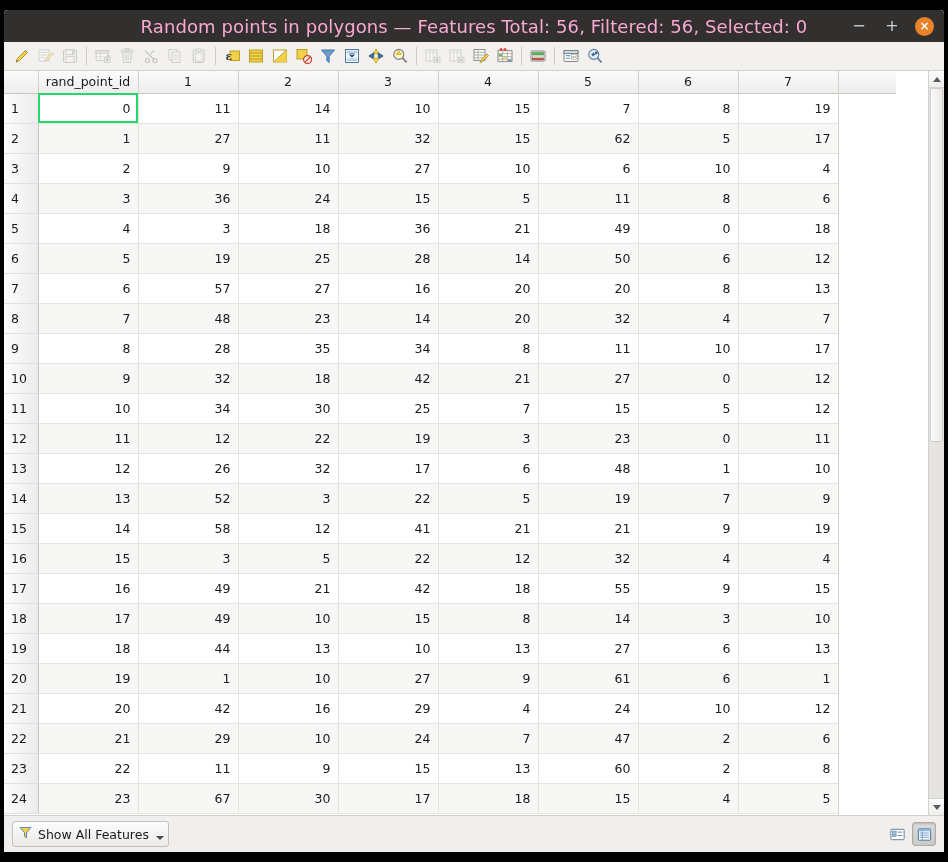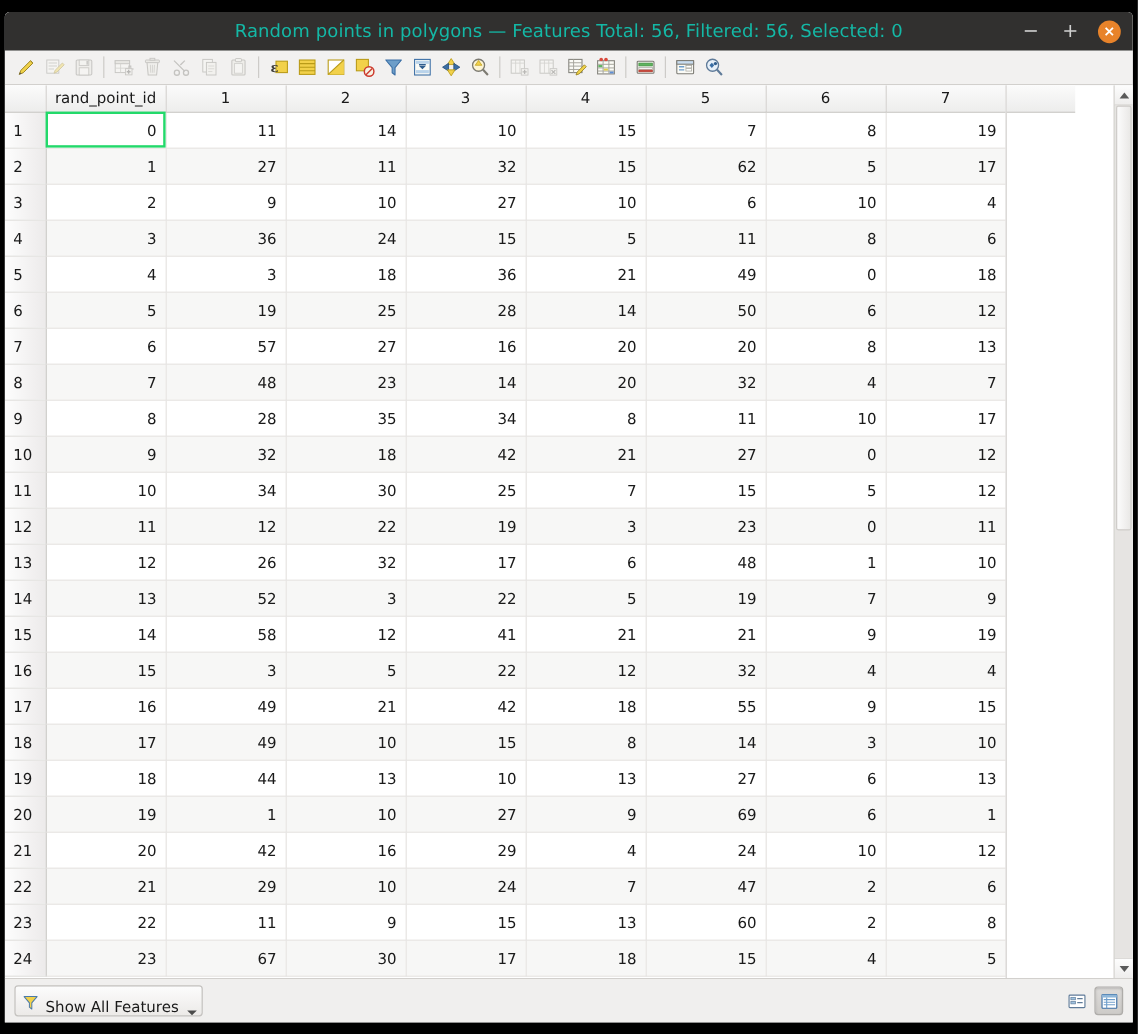--- a/index.html
+++ b/index.html
@@ -26,22 +26,22 @@
     height: 32px;
     background: #31302f;
     position: relative;
     flex: 0 0 auto;
     display: flex;
     align-items: center;
     justify-content: center;
     border-radius: 4px 4px 0 0;
   }
   .title-text {
-    color: #14b8a6;
-    font-size: 15px;
+    color: #f9a8d4;
+    font-size: 18px;
     letter-spacing: 0.1px;
     white-space: nowrap;
   }
   .win-controls {
     position: absolute;
     right: 10px; top: 0; bottom: 0;
     display: flex;
     align-items: center;
     gap: 13px;
   }
@@ -215,21 +215,21 @@
     height: 36px;
     flex: 0 0 auto;
     background: #f0efee;
     display: flex;
     align-items: center;
     padding: 0 8px;
     position: relative;
   }
   .filter-btn {
     display: flex;
-    align-items: flex-end;
+    align-items: center;
     gap: 5px;
     height: 24px;
     padding: 0 4px 0 5px;
     background: linear-gradient(to bottom, #fcfcfc, #eceae8);
     border: 1px solid #c4c2bf;
     border-radius: 3px;
     font-size: 12.5px;
     color: #1a1a1a;
     cursor: pointer;
     user-select: none;
@@ -736,21 +736,21 @@
               <td class="cell">6</td>
               <td class="cell">13</td>
             </tr>
             <tr class="even">
               <td class="rowhead">20</td>
               <td class="cell">19</td>
               <td class="cell">1</td>
               <td class="cell">10</td>
               <td class="cell">27</td>
               <td class="cell">9</td>
-              <td class="cell">69</td>
+              <td class="cell">61</td>
               <td class="cell">6</td>
               <td class="cell">1</td>
             </tr>
             <tr class="odd">
               <td class="rowhead">21</td>
               <td class="cell">20</td>
               <td class="cell">42</td>
               <td class="cell">16</td>
               <td class="cell">29</td>
               <td class="cell">4</td>

